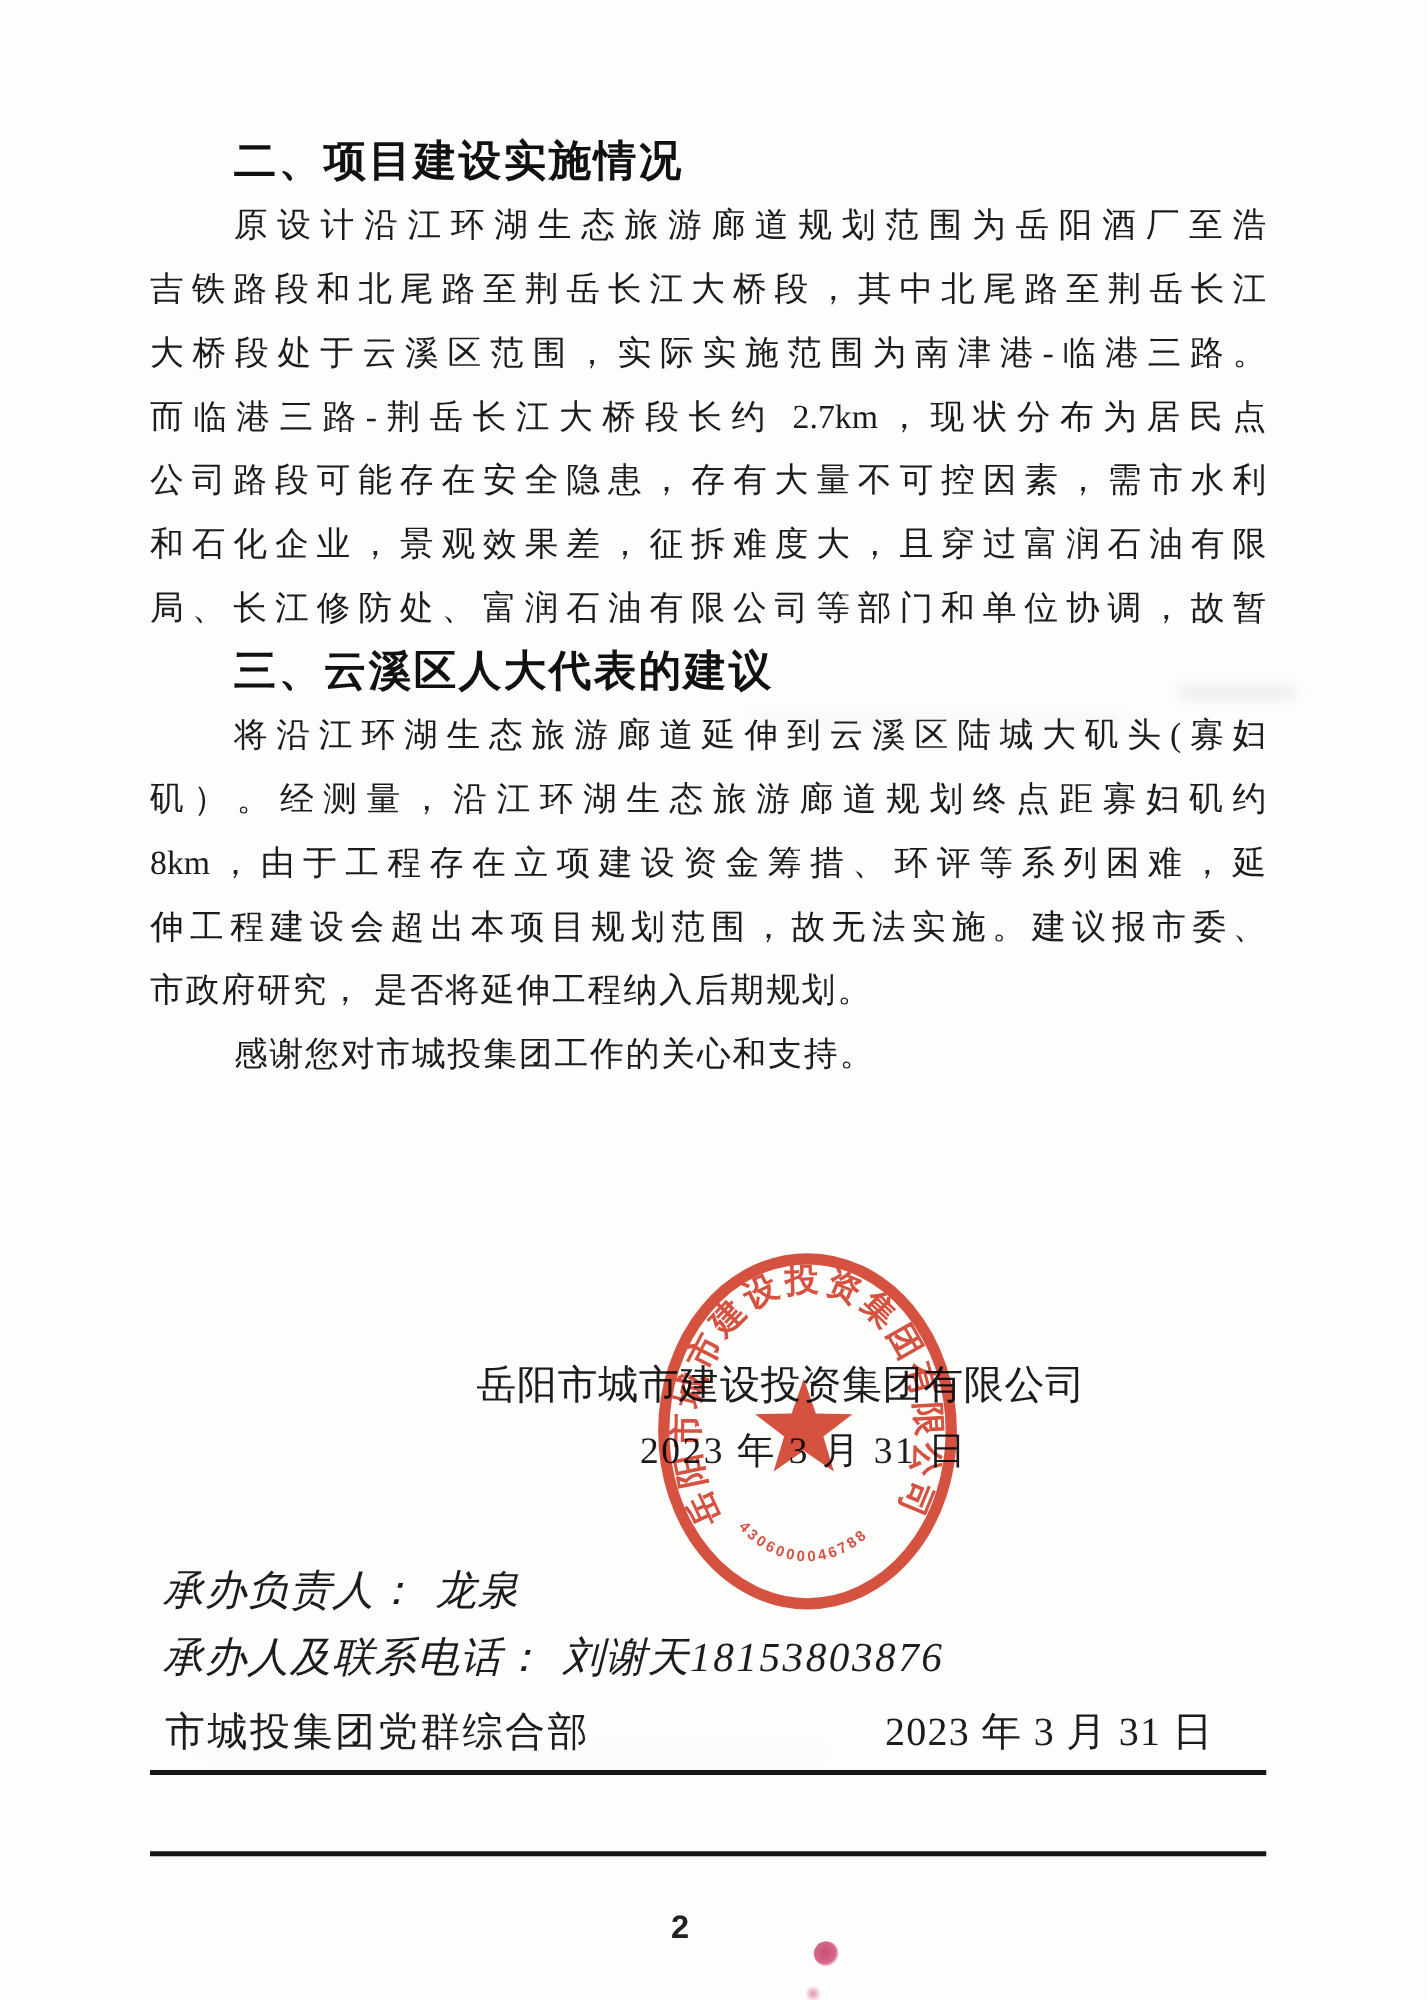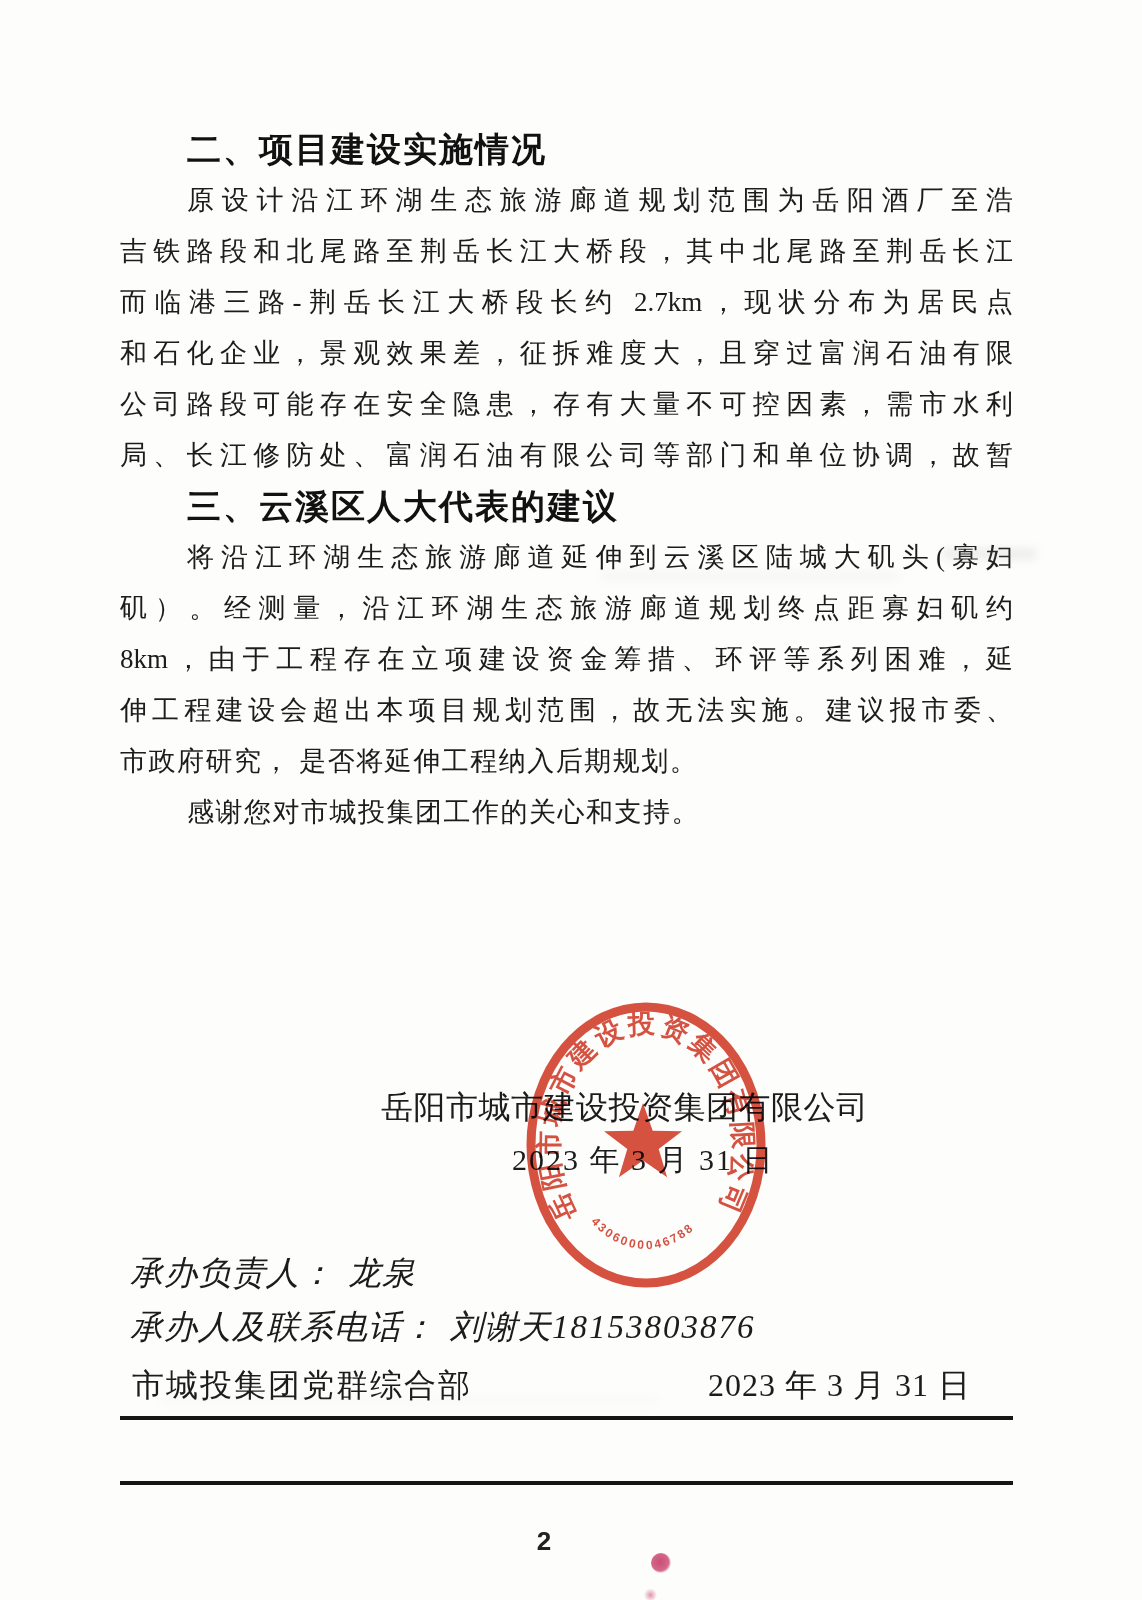--- a/index.html
+++ b/index.html
@@ -2,21 +2,21 @@
 <html><head>
 <meta charset="utf-8">
 <style>
   html,body { margin:0; padding:0; background:#ffffff; }
   .page {
     position:relative; width:1142px; height:1600px;
     background:#fdfdfc; overflow:hidden;
     font-family:"Liberation Serif", serif; color:#1f1f1f;
   }
   
-  .textblock { position:absolute; left:120px; top:124px; width:893px; }
+  .textblock { position:absolute; left:120px; top:104px; width:893px; }
   .line {
     font-size:27px; line-height:51px; height:51px;
     letter-spacing:1.5px; white-space:nowrap; color:#1c1c1c;
   }
   .just { white-space:normal; text-align:justify; text-align-last:justify; word-break:break-all; letter-spacing:0; }
   .indent2 { padding-left:67px; }
   .heading {
     font-family:"Liberation Sans", sans-serif; font-weight:700;
     font-size:34px; letter-spacing:2px; color:#111;
   }
@@ -54,23 +54,24 @@
 </style>
 </head>
 <body>
 
 <div class="page">
 
   <div class="textblock">
     <div class="line heading indent2">二、项目建设实施情况</div>
     <div class="line just indent2">原设计沿江环湖生态旅游廊道规划范围为岳阳酒厂至浩</div>
     <div class="line just">吉铁路段和北尾路至荆岳长江大桥段，其中北尾路至荆岳长江</div>
+    <div class="line just">大桥段处于云溪区范围，实际实施范围为南津港-临港三路。</div>
     <div class="line just">而临港三路-荆岳长江大桥段长约 2.7km，现状分布为居民点</div>
+    <div class="line just">公司路段可能存在安全隐患，存有大量不可控因素，需市水利</div>
     <div class="line just">和石化企业，景观效果差，征拆难度大，且穿过富润石油有限</div>
-    <div class="line just">公司路段可能存在安全隐患，存有大量不可控因素，需市水利</div>
     <div class="line just">局、长江修防处、富润石油有限公司等部门和单位协调，故暂</div>
     <div class="line heading indent2">三、云溪区人大代表的建议</div>
     <div class="line just indent2">将沿江环湖生态旅游廊道延伸到云溪区陆城大矶头(寡妇</div>
     <div class="line just">矶）。经测量，沿江环湖生态旅游廊道规划终点距寡妇矶约</div>
     <div class="line just">8km，由于工程存在立项建设资金筹措、环评等系列困难，延</div>
     <div class="line just">伸工程建设会超出本项目规划范围，故无法实施。建议报市委、</div>
     <div class="line">市政府研究， 是否将延伸工程纳入后期规划。</div>
     <div class="line indent2">感谢您对市城投集团工作的关心和支持。</div>
   </div>
 

